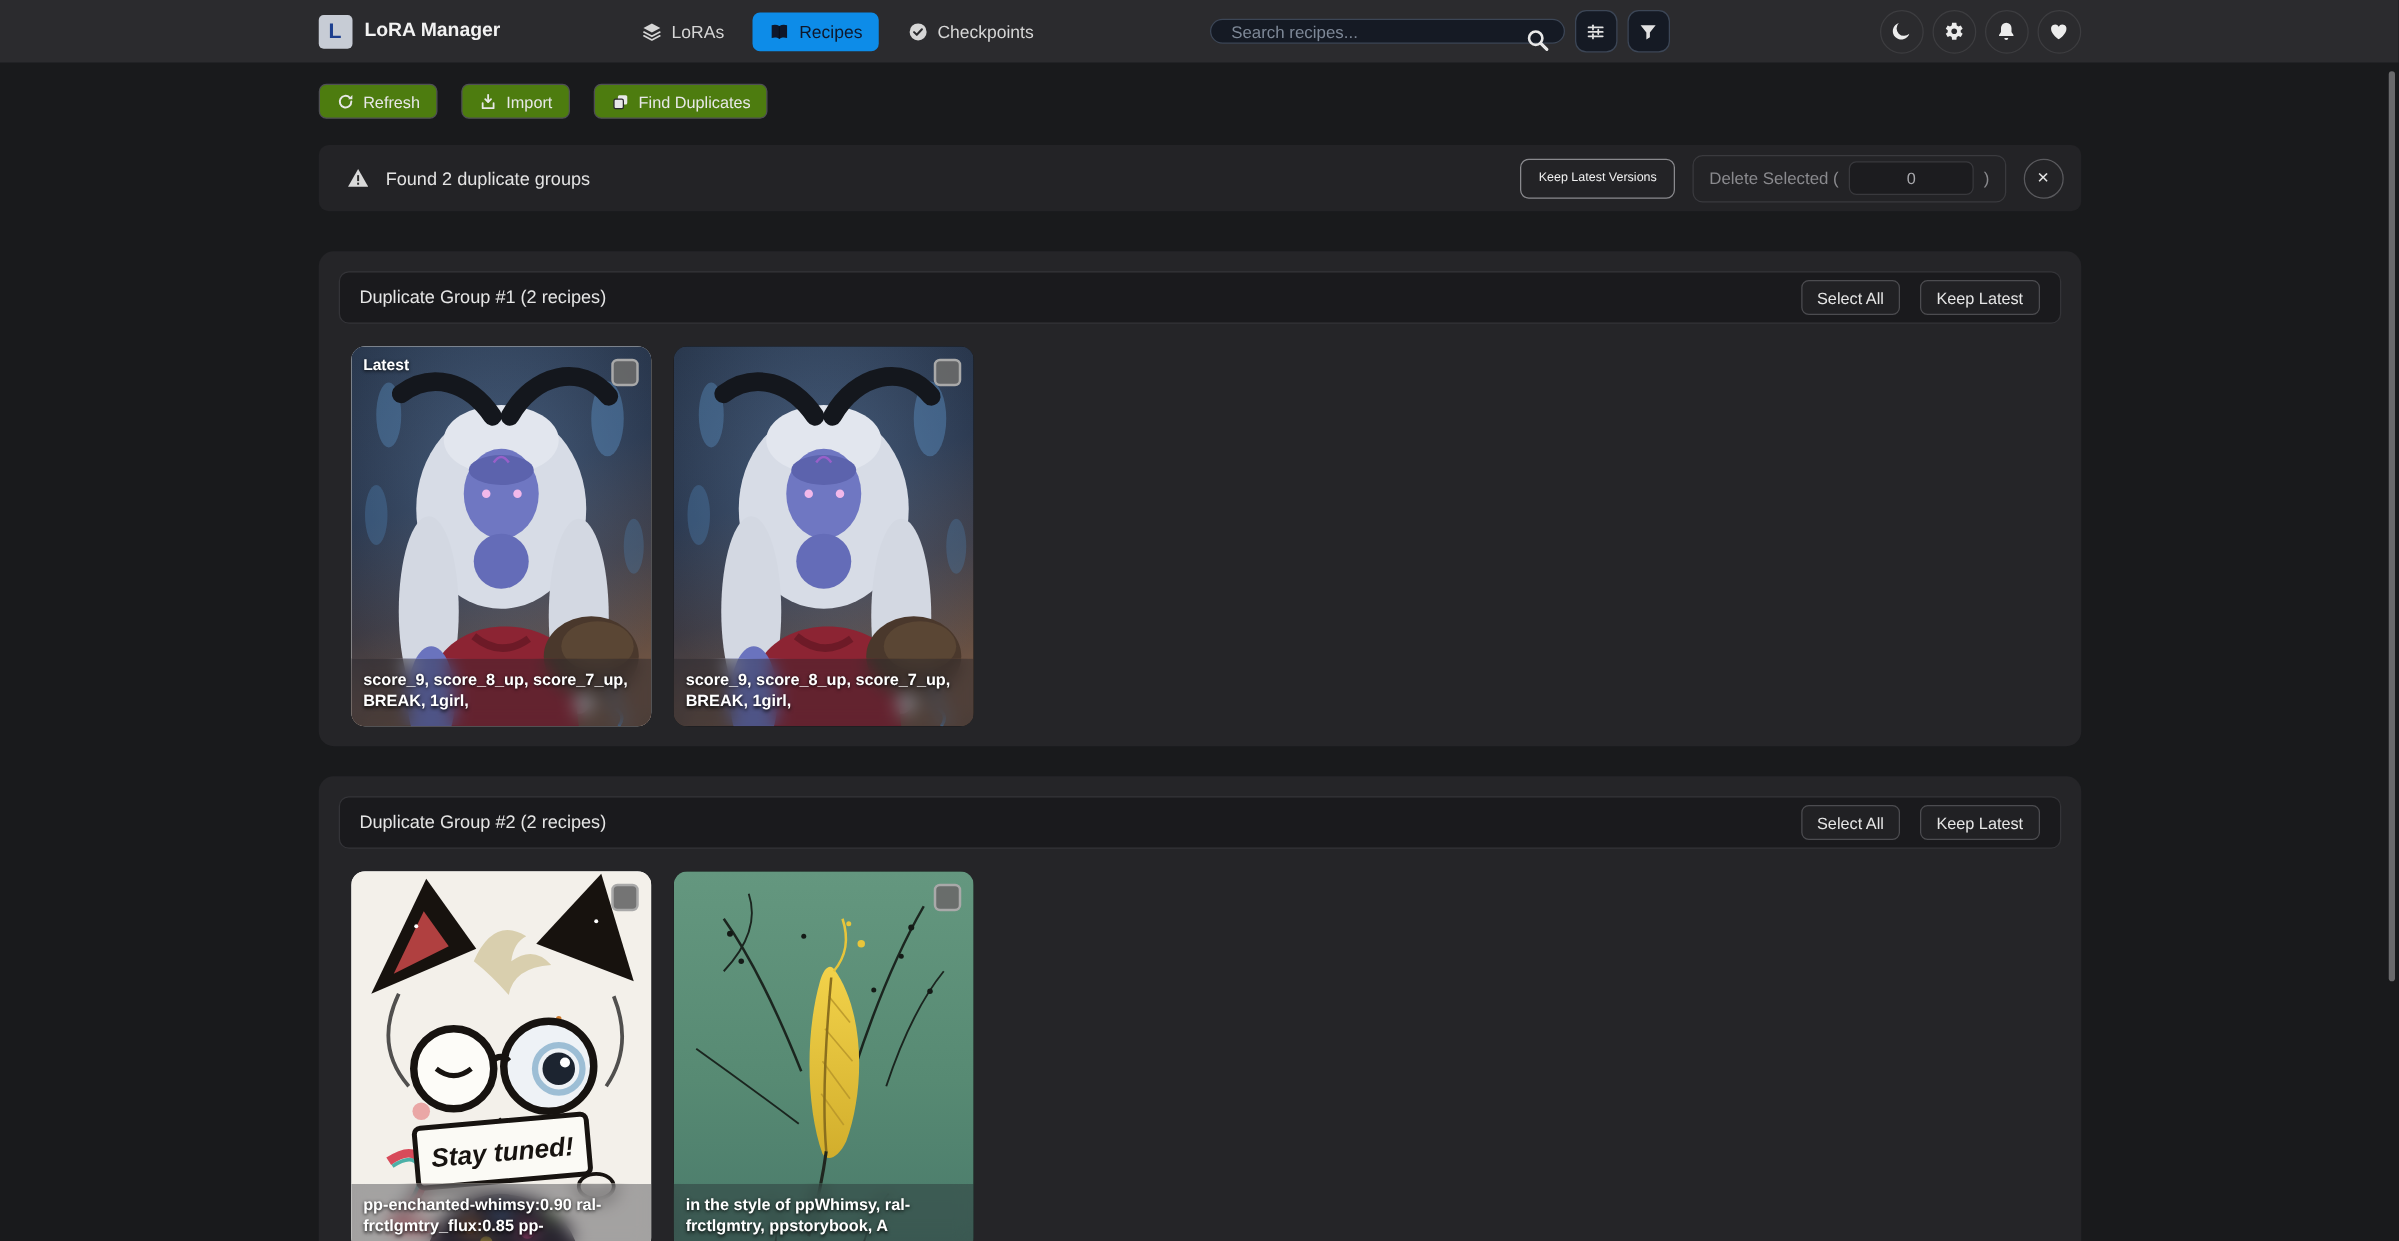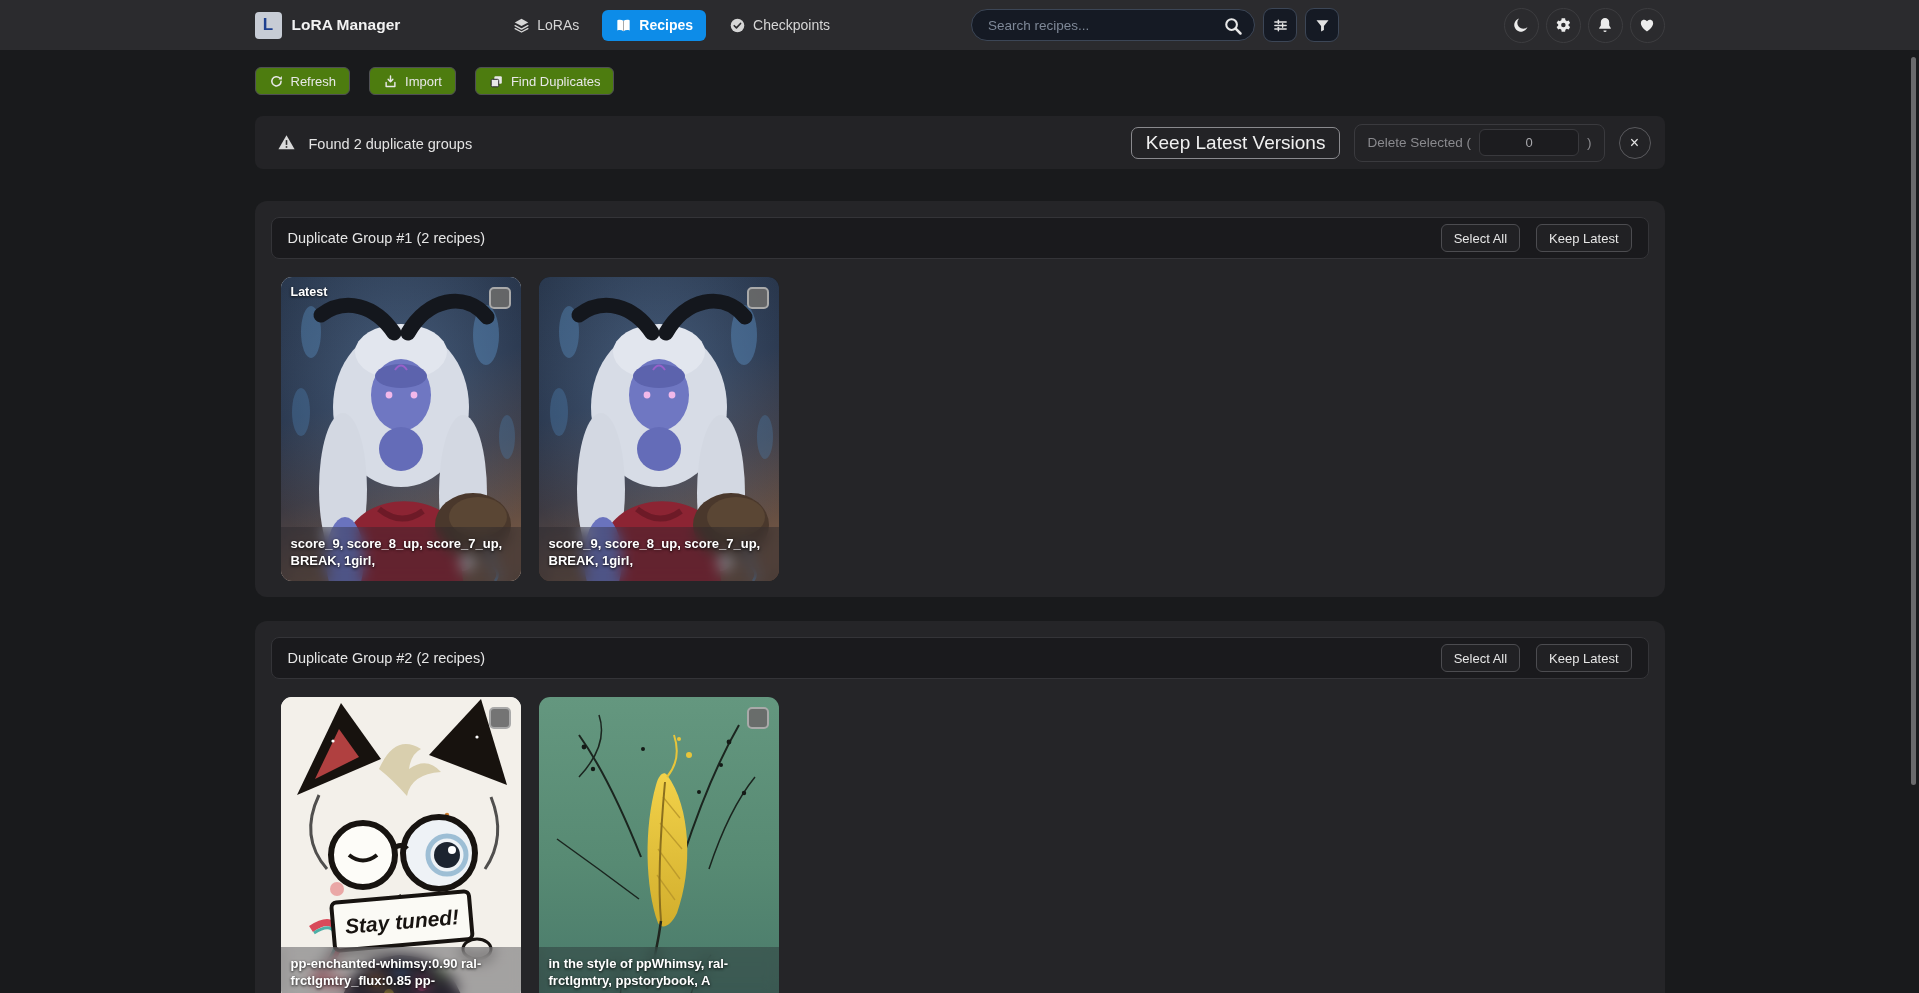--- a/index.html
+++ b/index.html
@@ -11,24 +11,24 @@
   .navbar{height:50px;background:#2b2b2e;width:100%;}
   .nav-inner{width:1410px;margin:0 auto;height:50px;display:flex;align-items:center;}
   .brand{display:flex;align-items:center;gap:10px;}
   .logo{width:27px;height:27px;background:#c7ccd5;border-radius:4px;display:flex;
     align-items:center;justify-content:center;font-weight:bold;font-size:17px;color:#1d3f8f;}
   .app-title{font-weight:bold;font-size:15.5px;color:#f2f2f2;}
   .tabs{display:flex;align-items:center;gap:10px;margin-left:100px;}
   .tab{display:flex;align-items:center;gap:7px;padding:7px 13px;border-radius:6px;
     font-size:14px;color:#d6d6d6;cursor:pointer;background:transparent;border:none;}
   .tab svg{width:17px;height:17px;}
-  .tab.active{background:var(--accent);color:#ffffff;font-weight:bold;}
+  .tab.active{background:var(--accent);color:#0f172a;}
   .search-wrap{display:flex;align-items:center;gap:8px;margin-left:128px;}
   .search-box{position:relative;}
-  .search-box input{width:284px;height:32px;border-radius:17px;background:#151a24;
+  .search-box input{width:284px;height:20px;border-radius:17px;background:#151a24;
     border:1px solid #3c4656;color:#f97316;font-size:13.5px;padding:0 38px 0 16px;outline:none;
     font-family:"Liberation Sans",sans-serif;}
   .search-box input::placeholder{color:#7e8897;}
   .search-box .mag{position:absolute;right:12px;top:7px;width:20px;height:20px;color:#e8e8e8;}
   .sq-btn{width:34px;height:34px;border-radius:9px;background:#151a24;border:1px solid #3c4656;
     color:#e2e2e2;display:flex;align-items:center;justify-content:center;cursor:pointer;}
   .sq-btn svg{width:17px;height:17px;}
   .nav-icons{margin-left:auto;display:flex;align-items:center;gap:7px;}
   .round-btn{width:35px;height:35px;border-radius:50%;background:transparent;border:1px solid #3d3d40;
     color:#ececec;display:flex;align-items:center;justify-content:center;cursor:pointer;}
@@ -44,21 +44,21 @@
     border:1px solid #4f4f54;border-radius:6px;color:#e8e8e8;font-size:13px;cursor:pointer;
     font-family:"Liberation Sans",sans-serif;}
   .tool-btn svg{width:15px;height:15px;}
 
   .banner{margin-top:21px;height:53px;background:#232326;border-radius:8px;display:flex;
     align-items:center;padding:0 14px 0 22px;}
   .banner-left{display:flex;align-items:flex-end;gap:13px;font-size:14.5px;color:#e3e3e3;}
   .banner-left svg{width:19px;height:19px;}
   .banner-right{margin-left:auto;display:flex;align-items:center;gap:14px;}
   .klv-btn{height:32px;padding:0 14px;background:#232326;border:1px solid #8a8a8e;border-radius:7px;
-    color:#f0f0f0;font-size:19px;cursor:pointer;font-family:"Liberation Sans",sans-serif;}
+    color:#f0f0f0;font-size:10px;cursor:pointer;font-family:"Liberation Sans",sans-serif;}
   .delete-group{display:flex;align-items:center;gap:8px;border:1px solid #3a3a3e;border-radius:8px;
     height:38px;padding:0 12px;color:#8a8a8e;font-size:13.5px;}
   .delete-group input{width:100px;height:27px;background:#1c1c1f;border:1px solid #39393d;
     border-radius:6px;color:#a8a8ac;font-size:13px;text-align:center;outline:none;
     font-family:"Liberation Sans",sans-serif;}
   .close-btn{width:32px;height:32px;border-radius:50%;background:transparent;border:1.5px solid #5a5a5e;
     color:#e6e6e6;font-size:16px;line-height:1;display:flex;align-items:center;justify-content:center;cursor:pointer;}
 
   
   .panel{background:#252528;border-radius:12px;padding:16px;margin-top:32px;}

